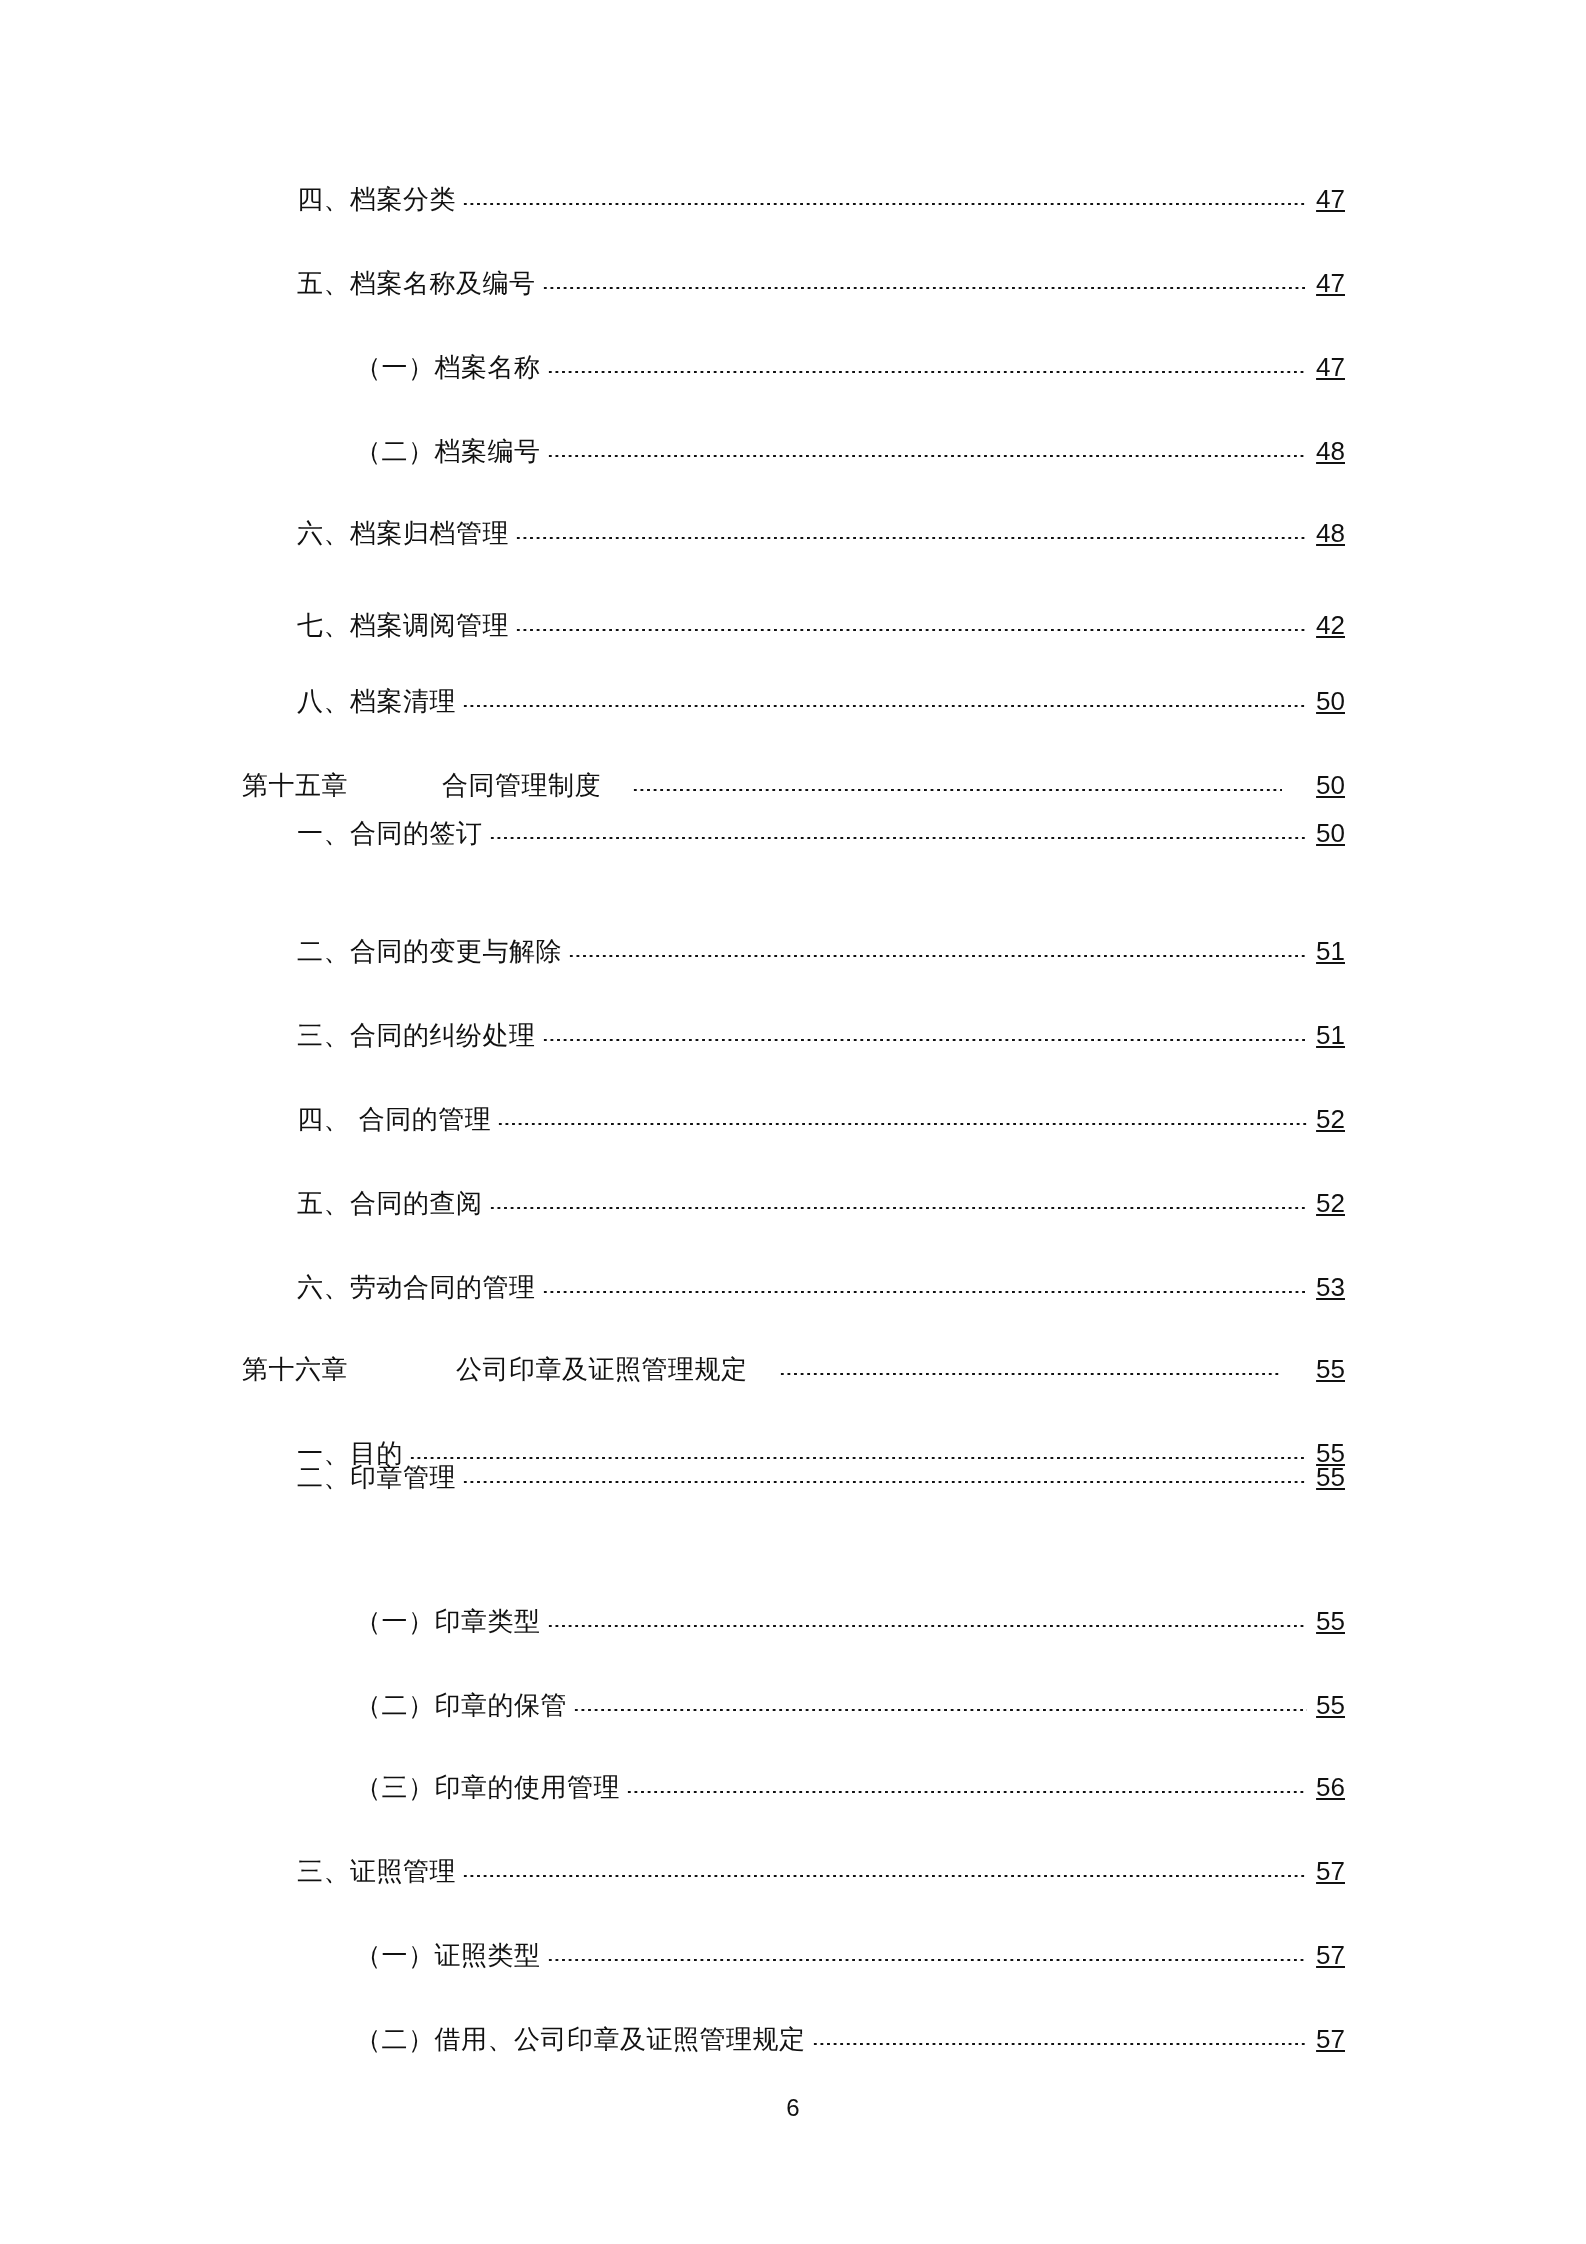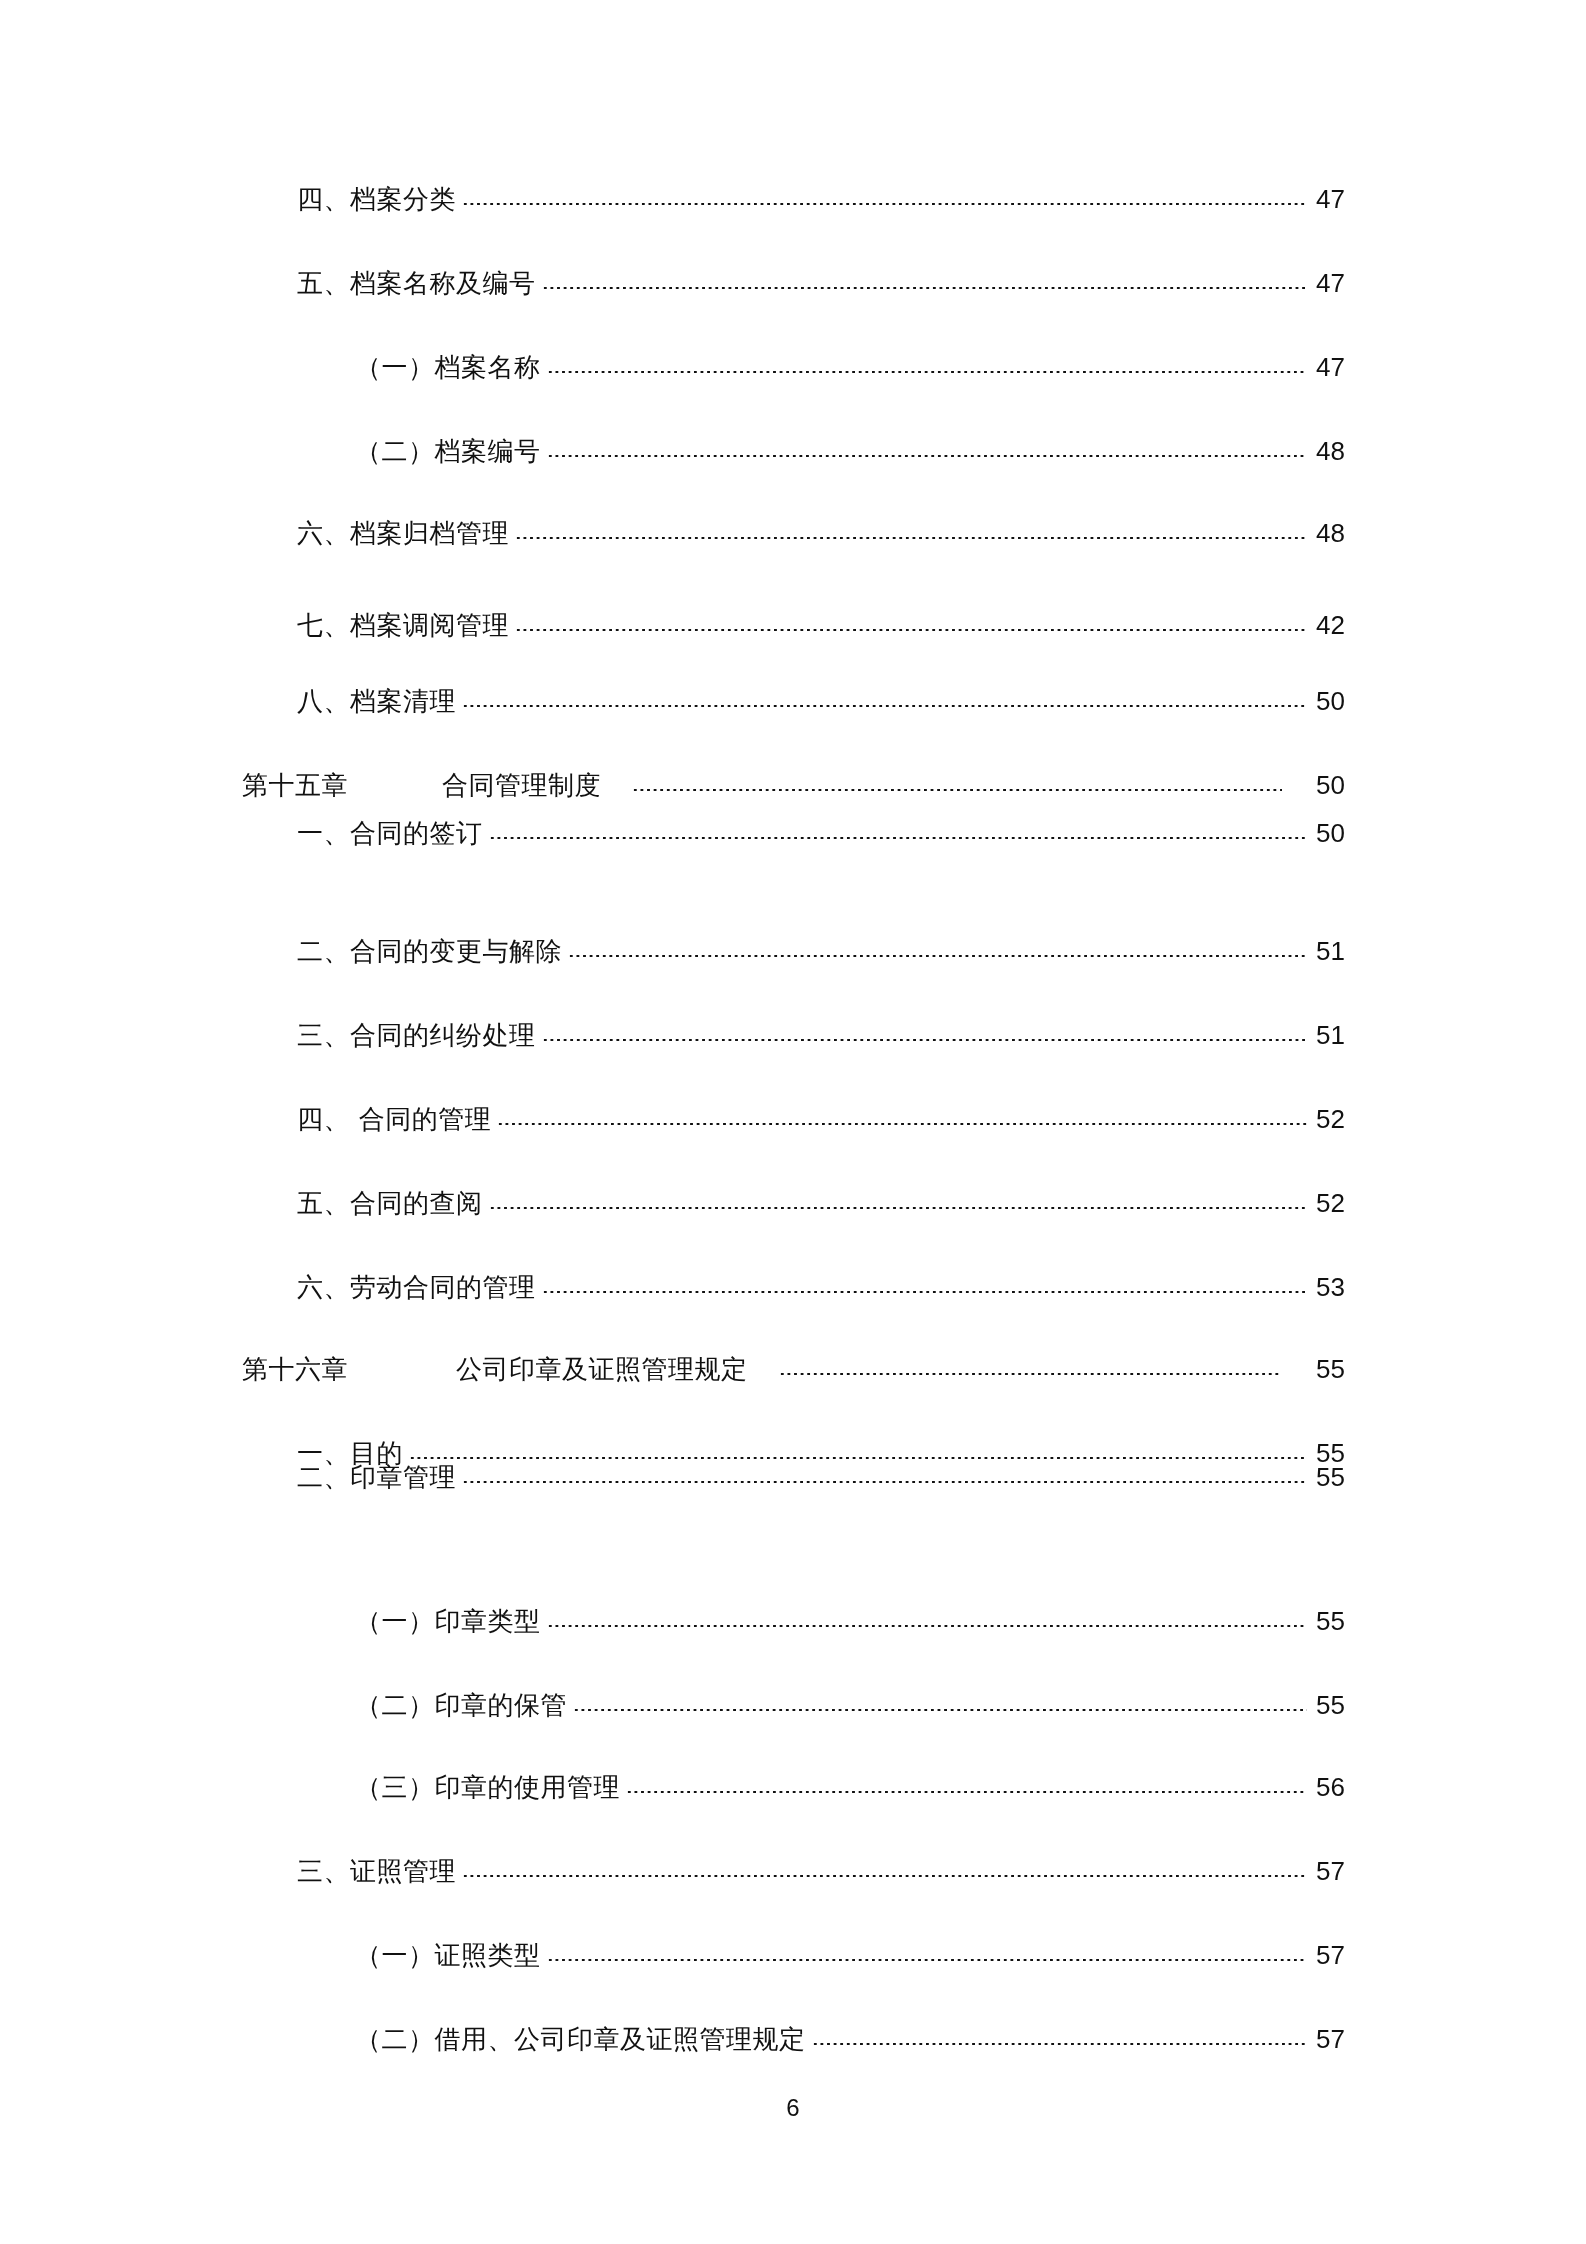--- a/index.html
+++ b/index.html
@@ -73,20 +73,21 @@
     background-size: 6.6px 6px;
     background-repeat: repeat-x;
     background-position: left center;
   }
   .toc-page {
     flex: 0 0 auto;
     font-family: "Liberation Sans", "DejaVu Sans", sans-serif;
     font-size: 26px;
     width: 34px;
     text-align: right;
+    text-decoration: underline;
   }
   .footer-page-number {
     position: absolute;
     left: 0;
     width: 1586px;
     top: 2086px;
     text-align: center;
     font-family: "Liberation Sans", "DejaVu Sans", sans-serif;
     font-size: 24px;
     color: #111;

